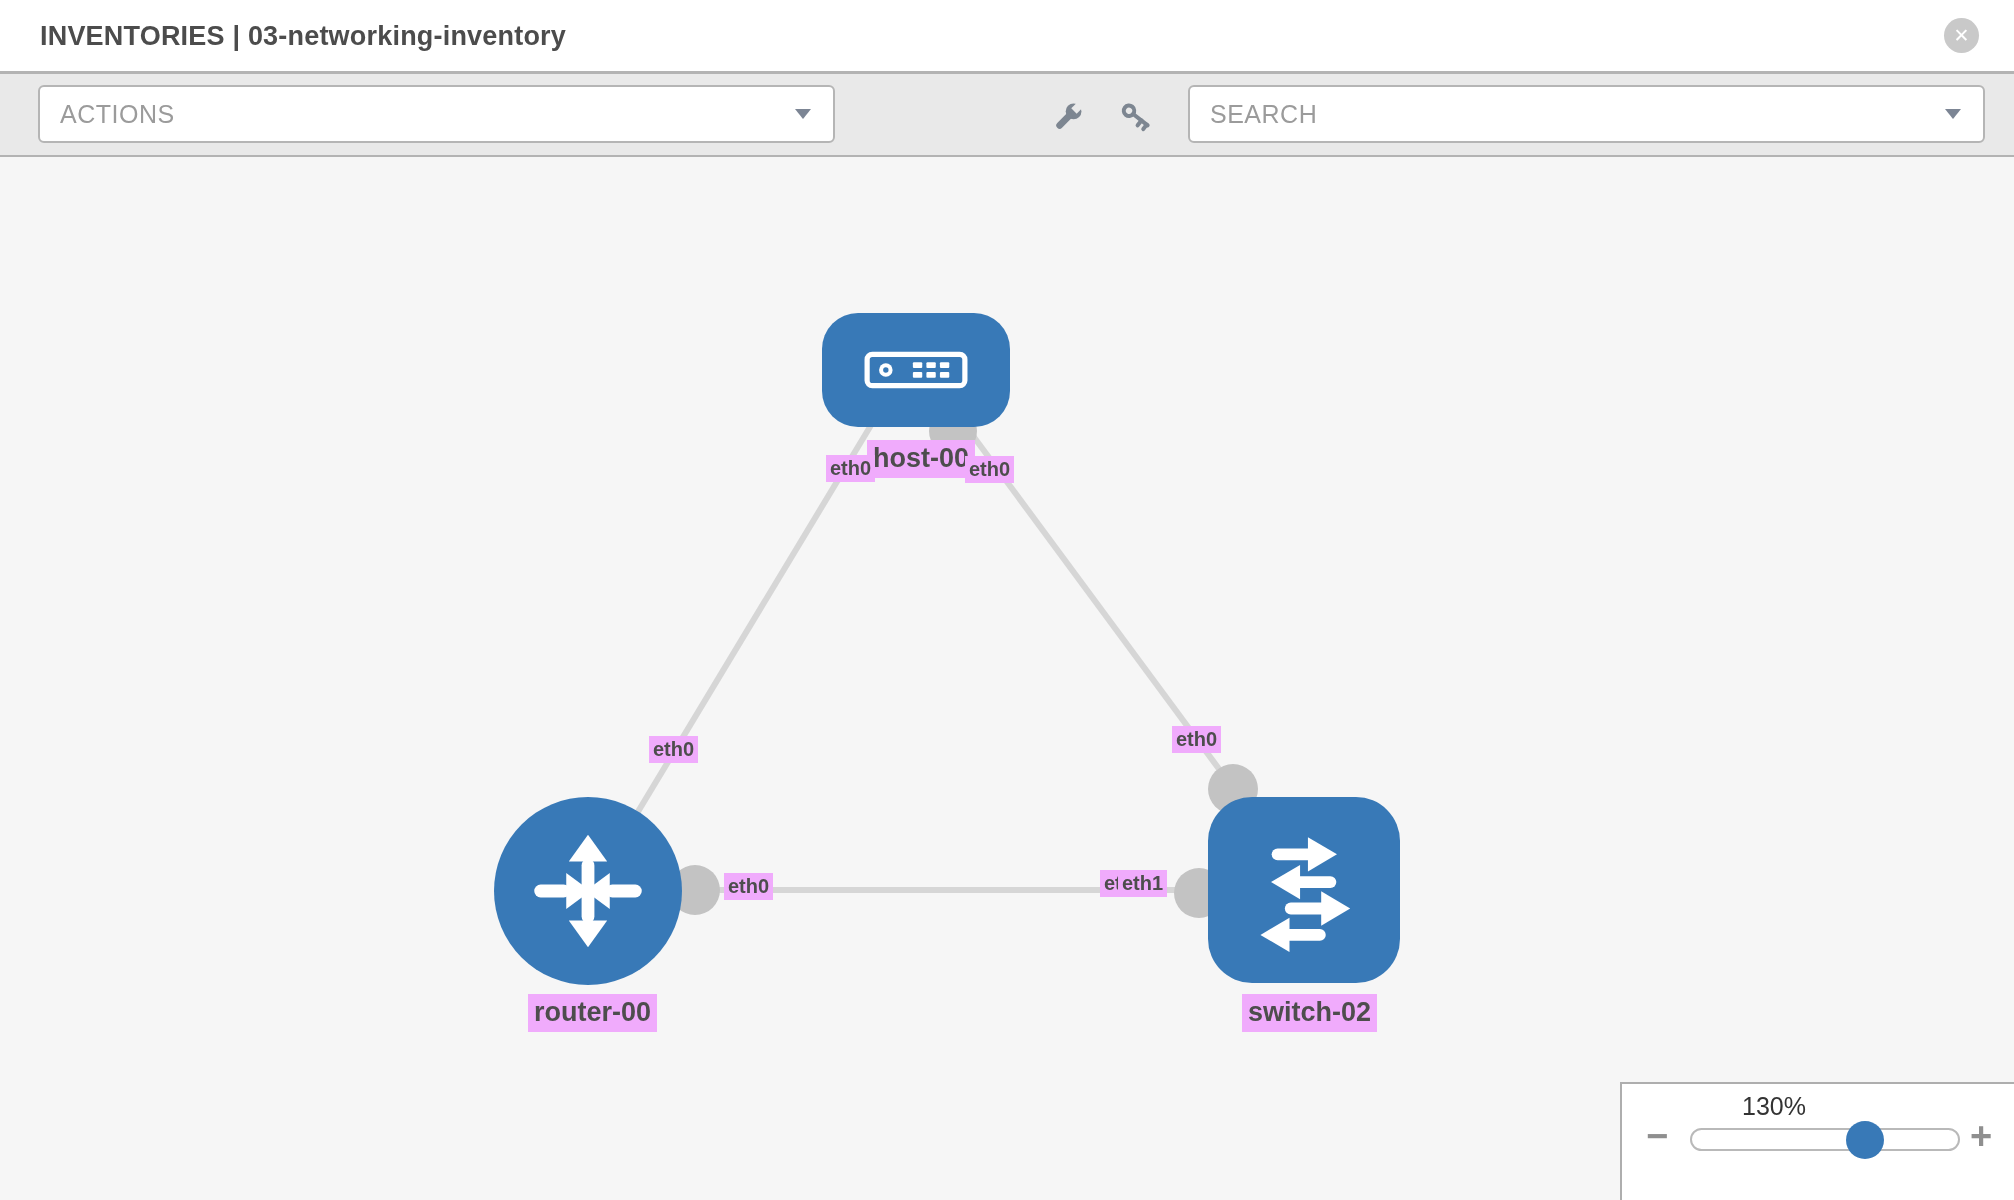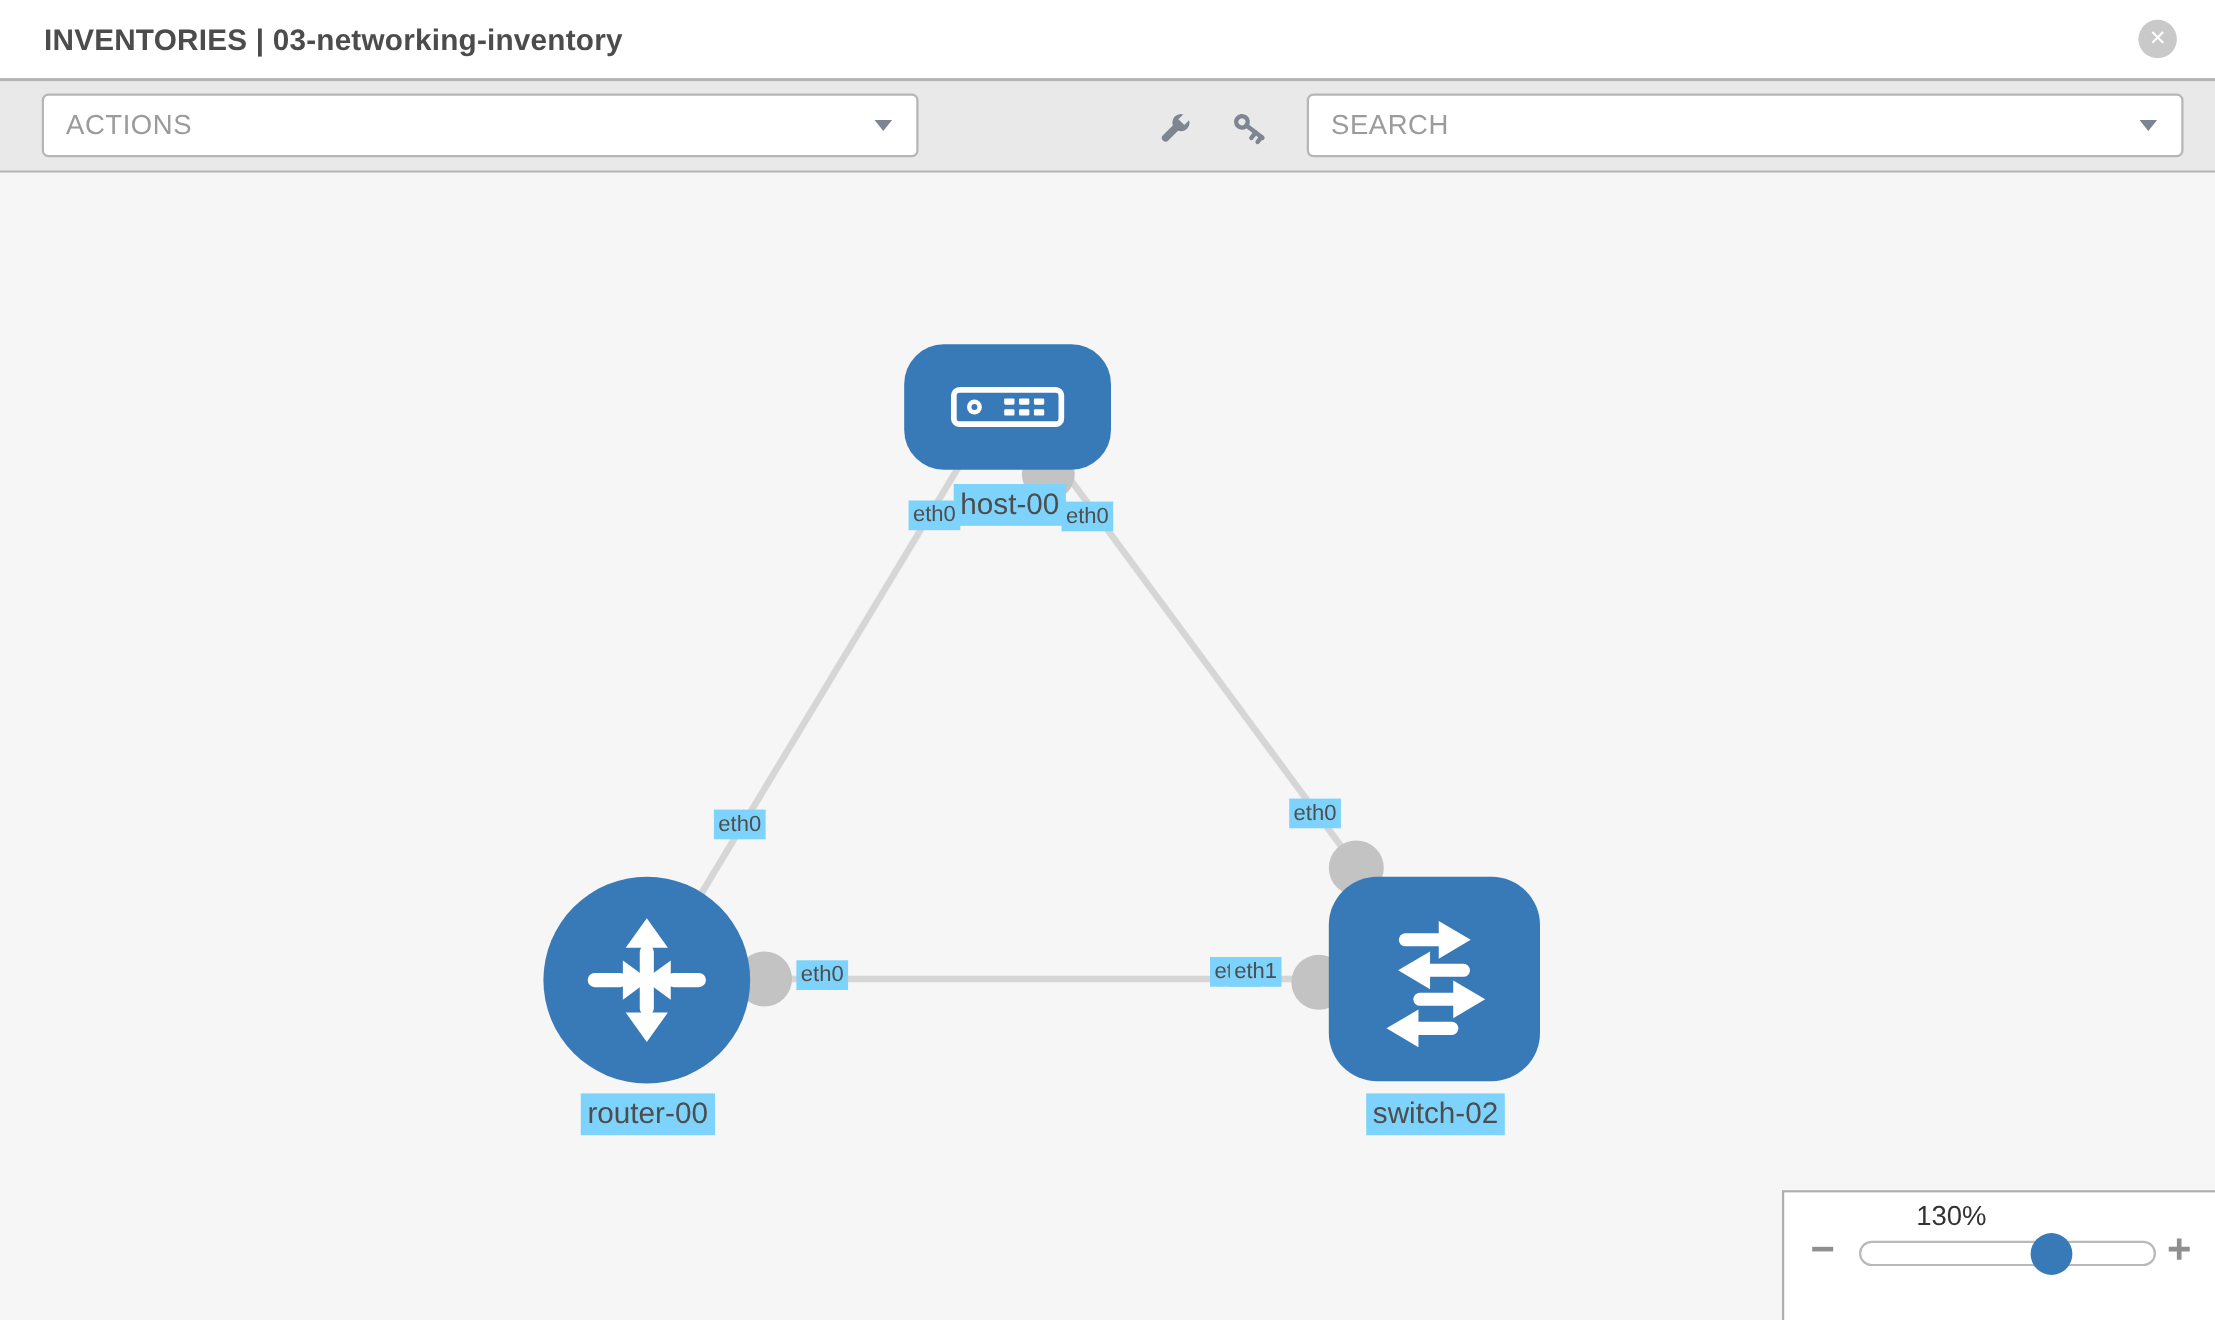--- a/index.html
+++ b/index.html
@@ -55,22 +55,22 @@
     position:absolute;background:var(--interface-gray);border-radius:50%;z-index:2;cursor:pointer;
   }
   .node{
     position:absolute;background:var(--node-blue);z-index:3;
     display:flex;align-items:center;justify-content:center;cursor:pointer;
   }
   .node-host{left:822px;top:156px;width:188px;height:114px;border-radius:36px;}
   .node-router{left:494px;top:640px;width:188px;height:188px;border-radius:50%;}
   .node-switch{left:1208px;top:640px;width:192px;height:186px;border-radius:44px;}
   .lbl{
-    position:absolute;background:#7dd3fc;color:#4d4d4d;z-index:4;white-space:nowrap;
-    font-size:20px;line-height:1.25;padding:1px 4px;
+    position:absolute;background:#f0abfc;color:#4d4d4d;z-index:4;white-space:nowrap;
+    font-size:20px;line-height:1.25;padding:1px 4px;font-weight:bold;
   }
   .lbl-name{font-size:27px;padding:2px 6px;}
   .lbl-front{z-index:5;}
 
   
   .zoom-panel{
     position:absolute;left:1620px;top:1082px;width:402px;height:130px;background:#ffffff;
     border:2px solid #aeaeae;box-sizing:border-box;z-index:6;
   }
   .zoom-value{position:absolute;left:120px;top:8px;width:170px;text-align:left;

